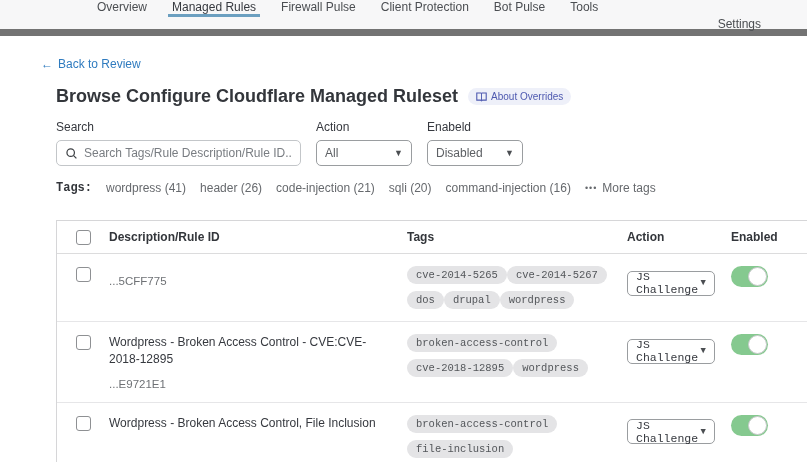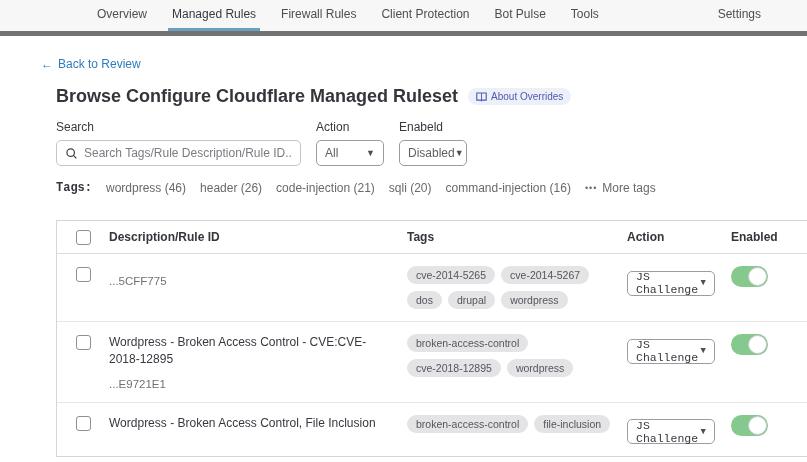--- a/index.html
+++ b/index.html
@@ -1,21 +1,21 @@
 <!DOCTYPE html>
 <html><head>
 <meta charset="utf-8">
 <style>
   * { margin:0; padding:0; box-sizing:border-box; }
   html,body { width:807px; height:462px; overflow:hidden; background:#fff;
     font-family:"Liberation Sans", sans-serif; color:#36393f; }
 
   
-  .topnav { height:36px; background:#f7f7f8; border-bottom:5px solid #737373;
-    display:flex; align-items:stretch; }
+  .topnav { height:36px; background:#f7f7f8; border-bottom:7px solid #737373;
+    display:flex; align-items:stretch;flex-direction:column; }
   .tabs { display:flex; margin-left:93px; gap:17px; }
   .tab { display:flex; align-items:center; padding:0 4px; font-size:12px; color:#4b4e52;
     border-bottom:3px solid transparent; cursor:pointer; white-space:nowrap; }
   .tab.active { border-bottom-color:#6b9fc0; color:#36393f; }
   .tab.settings { margin-left:auto; margin-right:42px;text-align:center; }
 
   .content { padding:0 22px 0 28px; }
 
   .back-link { margin:21px 0 0 13px; font-size:12px; color:#2f7bbf; display:inline-flex;
     align-items:center; gap:5px; cursor:pointer; }
@@ -29,21 +29,21 @@
   .filters { display:flex; gap:15px; margin:13px 0 0 28px; }
   .field label { display:block; font-size:12px; color:#36393f; margin-bottom:6px; }
   .search-box { width:245px; height:26px; border:1px solid #c3c6c9; border-radius:5px;
     background:#fff; display:flex; align-items:center; padding:0 8px; gap:6px; }
   .search-box input { border:none; outline:none; flex:1; font-size:12px; color:#36393f;
     font-family:"Liberation Sans", sans-serif; background:transparent; }
   .search-box input::placeholder { color:#797d82; }
   .select { display:inline-flex; align-items:center; justify-content:space-between;
     border:1px solid #9a9da0; border-radius:5px; background:#fff; height:26px;
     padding:0 8px; font-size:12px; color:#5d6064; cursor:pointer; }
-  .select.w85 { width:68px; }
+  .select.w85 { width:96px; }
   .caret { font-size:9px; color:#4b4e52; }
 
   
   .tagrow { display:flex; align-items:center; gap:14px; margin:15px 0 0 28px; font-size:12px; }
   .tagrow .lbl { font-weight:700; color:#33363b;font-family:Liberation Mono, monospace; }
   .tagrow .titem { color:#66696d; cursor:pointer; white-space:nowrap; }
   .more-tags { color:#66696d; display:inline-flex; align-items:center; gap:5px; cursor:pointer; }
   .dots { font-size:9px; letter-spacing:1px; color:#66696d; }
 
   
@@ -53,38 +53,38 @@
     font-size:12px; font-weight:700; color:#33363b; }
   .trow { border-bottom:1px solid #e6e6e8; }
   .trow:last-child { border-bottom:none; }
   .cell { padding-top:12px; padding-bottom:12px; }
   .c-check { display:flex; justify-content:center; padding-top:13px; }
   .thead .c-check { padding-top:0; }
   .checkbox { width:15px; height:15px; border:1px solid #8e9093; border-radius:3px;
     background:#fff; display:inline-block; cursor:pointer; }
   .desc { font-size:12px; color:#36393f; line-height:1.45; padding-right:16px; }
   .rule-id { font-size:11.5px; color:#6e7175; margin-top:9px; }
-  .c-tags { display:flex; flex-wrap:wrap; gap:7px 6px; align-content:flex-start;
-    padding-right:14px; }
+  .c-tags { display:flex; flex-wrap:wrap; gap:7px 0; align-content:flex-start;
+    padding-right:14px;font-family:Liberation Mono, monospace; }
   .pill { background:#e4e4e6; color:#53565a; font-size:10.5px; padding:3px 9px;
     border-radius:10px; white-space:nowrap; }
   .select.sm { width:88px; height:25px; color:#36393f; font-size:11.5px;font-family:Liberation Mono, monospace; }
   .toggle { width:37px; height:21px; border-radius:11px; background:#85c98f;
     position:relative; display:inline-block; cursor:pointer; }
   .toggle .knob { position:absolute; right:1px; top:1px; width:19px; height:19px;
     background:#fff; border:1px solid #c9cacc; border-radius:50%; }
 </style>
 </head>
 <body>
 
 <div class="topnav">
   <div class="tabs">
       <div class="tab">Overview</div>
       <div class="tab active">Managed Rules</div>
-      <div class="tab">Firewall Rules</div>
+      <div class="tab">Firewall Pulse</div>
       <div class="tab">Client Protection</div>
       <div class="tab">Bot Pulse</div>
       <div class="tab">Tools</div>
     </div>
   <div class="tab settings">Settings</div>
 </div>
 
 <div class="content">
 
   <div class="back-link">
@@ -126,21 +126,21 @@
       <div class="select w85">
         <span>Disabled</span>
         <span class="caret">▼</span>
       </div>
     </div>
   </div>
 
   <div class="tagrow">
     <span class="lbl">Tags:</span>
     <span id="tag-items" style="display:flex;gap:14px;">
-        <span class="titem">wordpress (46)</span>
+        <span class="titem">wordpress (41)</span>
         <span class="titem">header (26)</span>
         <span class="titem">code-injection (21)</span>
         <span class="titem">sqli (20)</span>
         <span class="titem">command-injection (16)</span>
       </span>
     <span class="more-tags">
       <span class="dots">•••</span>
       <span>More tags</span>
     </span>
   </div>

